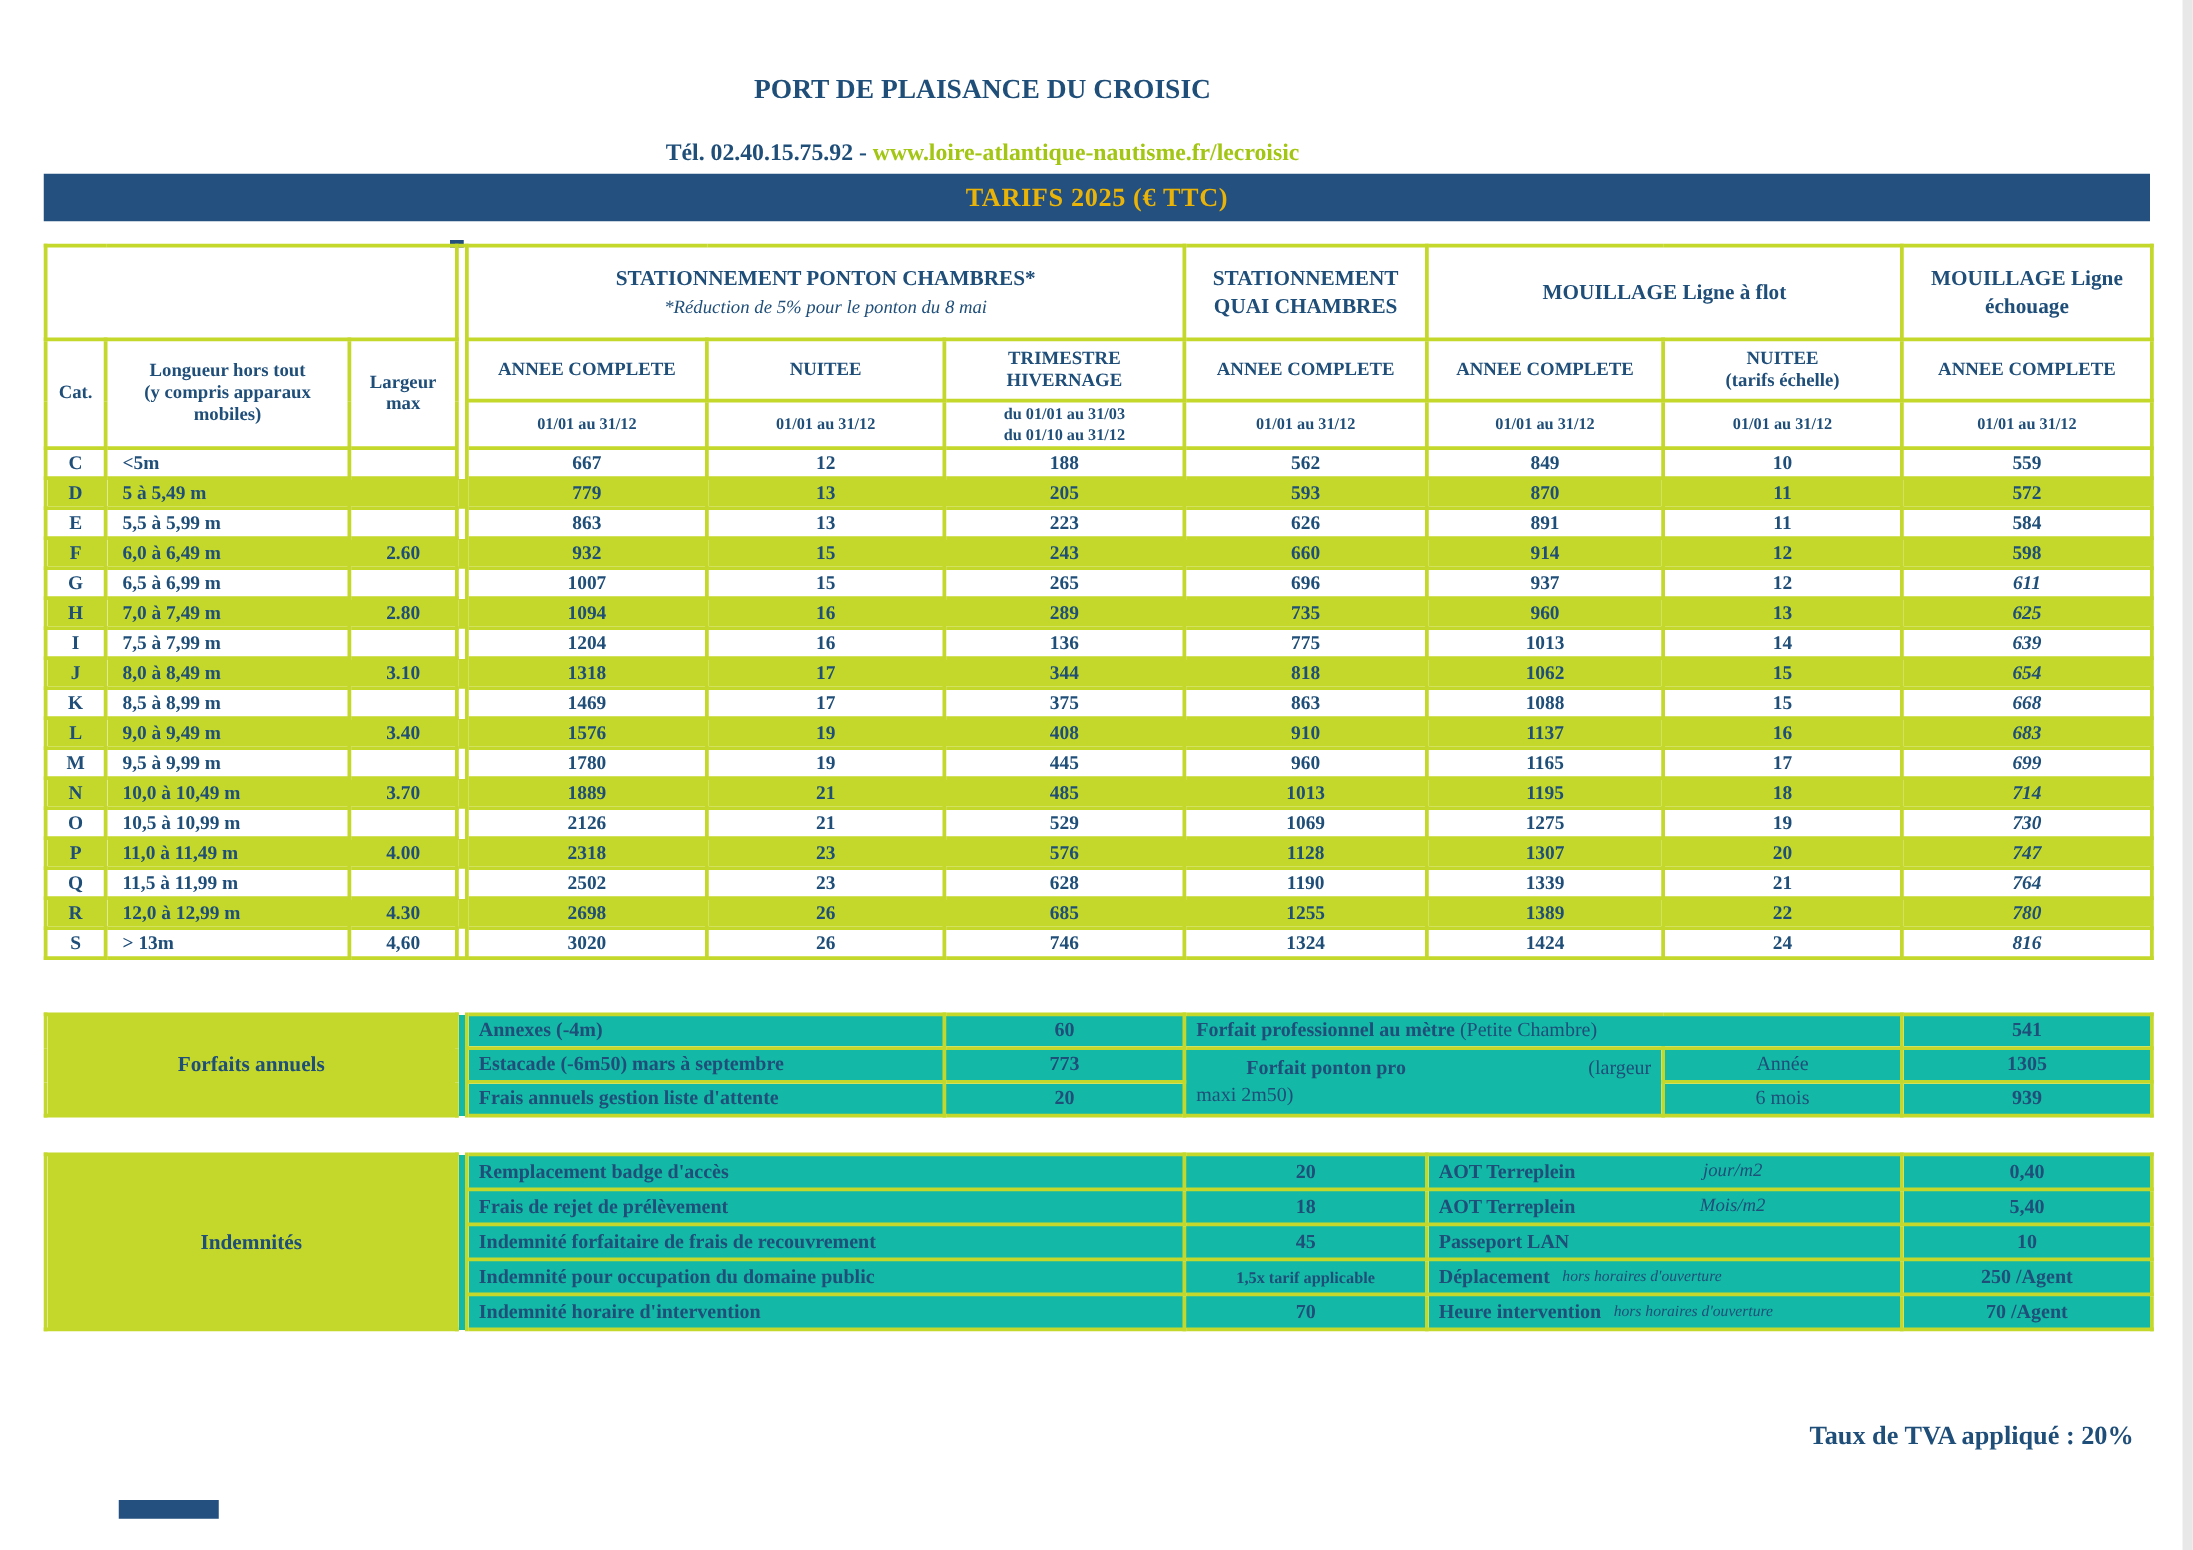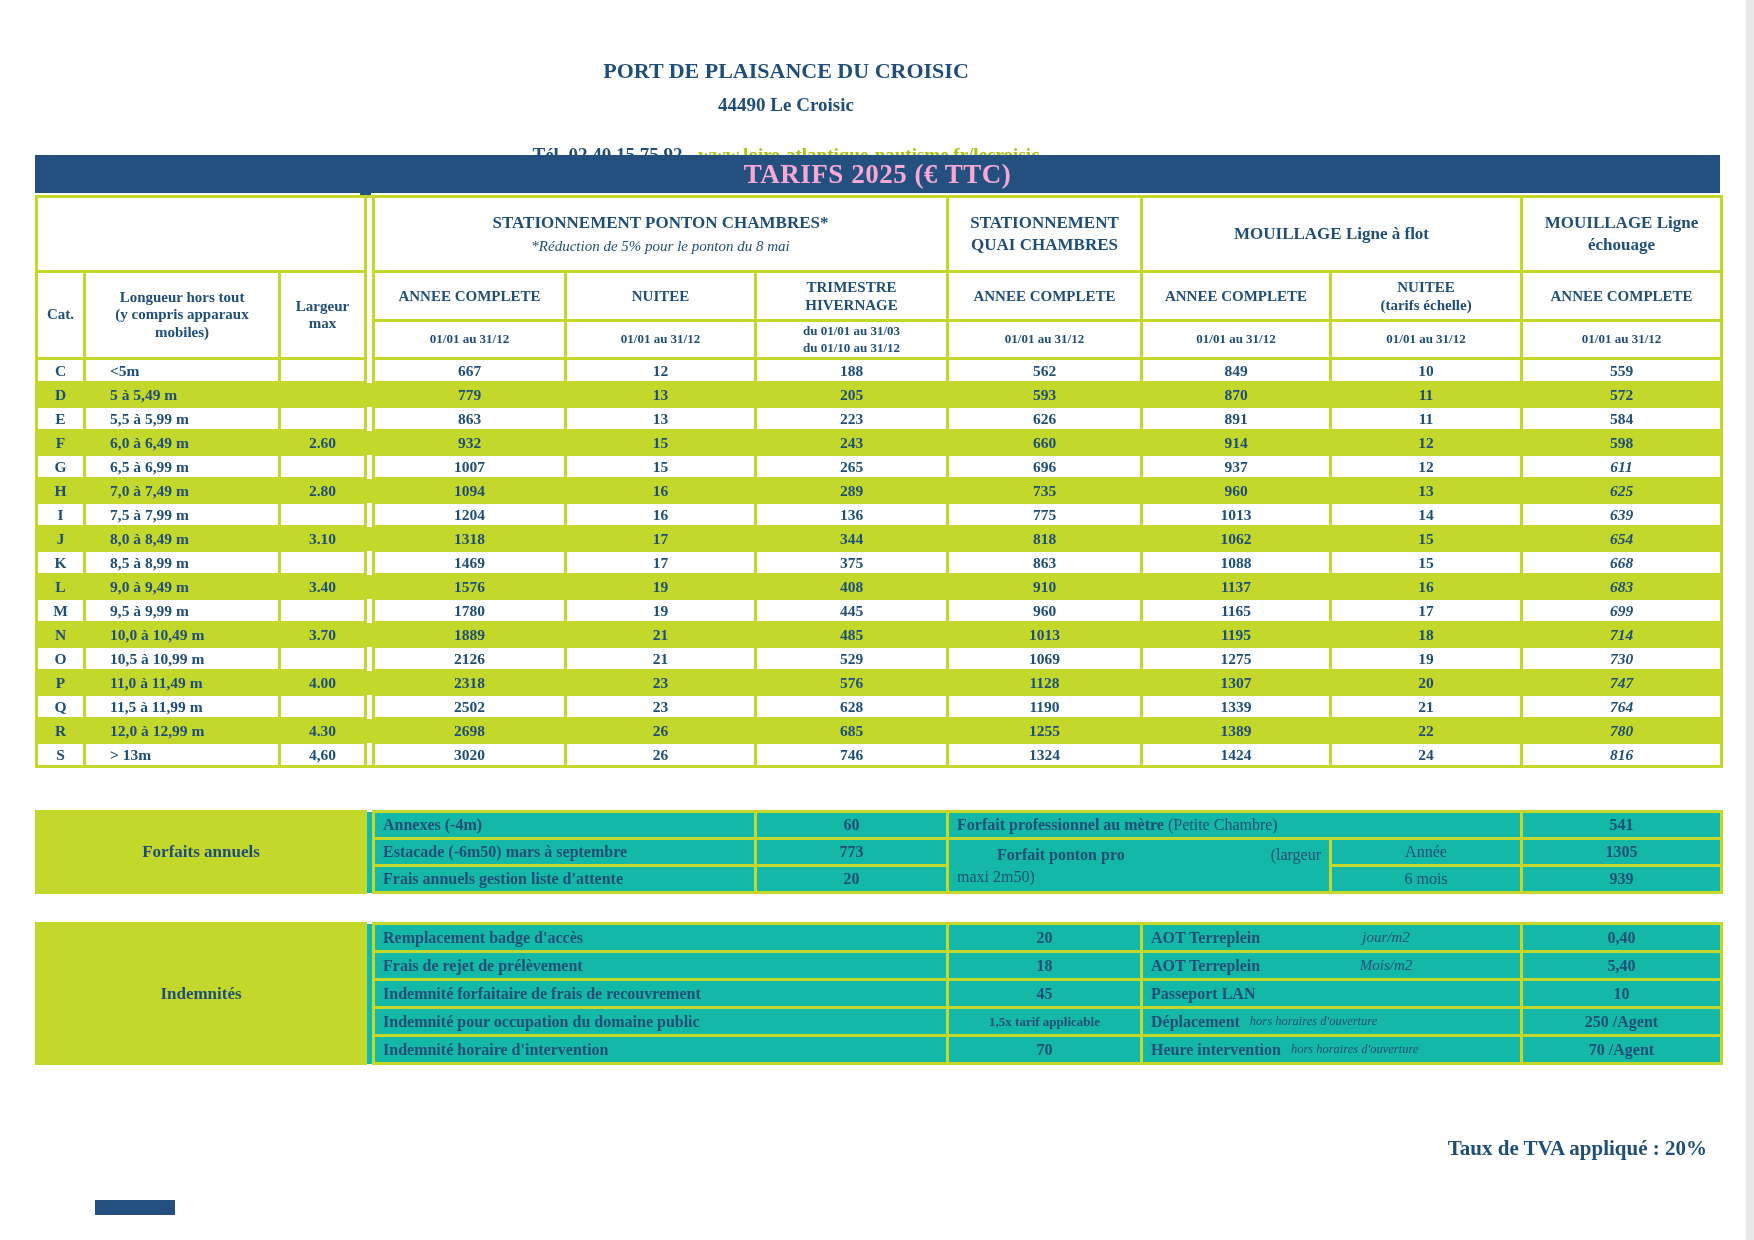--- a/index.html
+++ b/index.html
@@ -14,22 +14,22 @@
     font-family:Liberation Serif, serif;color:var(--navy);overflow:hidden;
   }
   
   .hdr{position:absolute;left:35px;top:58px;width:1502px;text-align:center;}
   .h-title{font-size:22px;font-weight:bold;}
   .h-addr{font-size:19px;font-weight:bold;margin-top:10px;}
   .h-tel{font-size:19px;font-weight:bold;margin-top:28px;}
   .h-link{color:var(--link);}
   
   .band{
-    position:absolute;left:35px;top:155px;width:1685px;height:38px;background:var(--band);
-    color:#f9a8d4;font-weight:bold;font-size:27px;display:flex;align-items:center;justify-content:center;
+    position:absolute;left:35px;top:139px;width:1685px;height:38px;background:var(--band);
+    color:#eab308;font-weight:bold;font-size:21px;display:flex;align-items:center;justify-content:center;
     letter-spacing:.5px;
   }
   .tick{position:absolute;left:360px;top:192px;width:11px;height:6px;background:var(--band);}
   
   table{border-collapse:collapse;table-layout:fixed;}
   td{padding:0;vertical-align:middle;overflow:hidden;}
   
   .main{position:absolute;left:35px;top:195px;width:1688px;}
   .main td{border:3px solid var(--lime);text-align:center;background:#fff;}
   .main .gap{border-top:none;border-bottom:none;}
@@ -38,21 +38,21 @@
   .main tr.alt td{background:var(--lime);}
   .main .hr1 td{height:72px;}
   .main .hr2 td{height:46px;}
   .main .hr3 td{height:35px;}
   .main tr.dr td{height:21px;font-size:15.5px;font-weight:bold;}
   .group{font-weight:bold;font-size:17px;line-height:1.3;}
   .g-sub{font-style:italic;font-weight:normal;font-size:15px;margin-top:3px;}
   .hl{font-weight:bold;font-size:15px;line-height:1.15;}
   .subh{font-weight:bold;font-size:15px;line-height:1.2;}
   .per{font-weight:bold;font-size:13px;line-height:1.3;}
-  .main td.len{text-align:left;padding-left:24px;}
+  .main td.len{text-align:left;padding-left:12px;}
   .main td.ital{font-style:italic;font-weight:normal;font-size:15px;}
   
   .forf{position:absolute;left:35px;top:810px;width:1688px;}
   .ind{position:absolute;left:35px;top:922px;width:1688px;}
   .forf td,.ind td{border:3px solid var(--lime);background:#14b8a6;}
   .forf td{height:24px;}
   .ind td{height:25px;}
   .gapc{border-top:none !important;border-bottom:none !important;}
   .seclab{background:var(--lime) !important;font-weight:bold;font-size:17px;text-align:center;}
   .lab{font-weight:bold;font-size:16px;text-align:left;padding:0 8px;}
@@ -71,21 +71,20 @@
   .remorq{position:absolute;left:37px;top:1080px;font-weight:bold;font-size:16.5px;}
   .tva{position:absolute;left:35px;top:1112px;width:1672px;text-align:right;font-weight:bold;font-size:21px;margin-top:24px;}
   .navybar{position:absolute;left:95px;top:1200px;width:80px;height:15px;background:var(--band);}
 </style>
 </head>
 <body>
 
 <div class="page">
   <div class="hdr">
     <div class="h-title">PORT DE PLAISANCE DU CROISIC</div>
-    <div class="h-addr">44490 Le Croisic</div>
     <div class="h-tel">
       <span>Tél. 02.40.15.75.92 -</span>
       <span class="h-link">www.loire-atlantique-nautisme.fr/lecroisic</span>
     </div>
   </div>
 
   <div class="band">TARIFS 2025 (€ TTC)</div>
   <div class="tick"></div>
 
   <table class="main">

